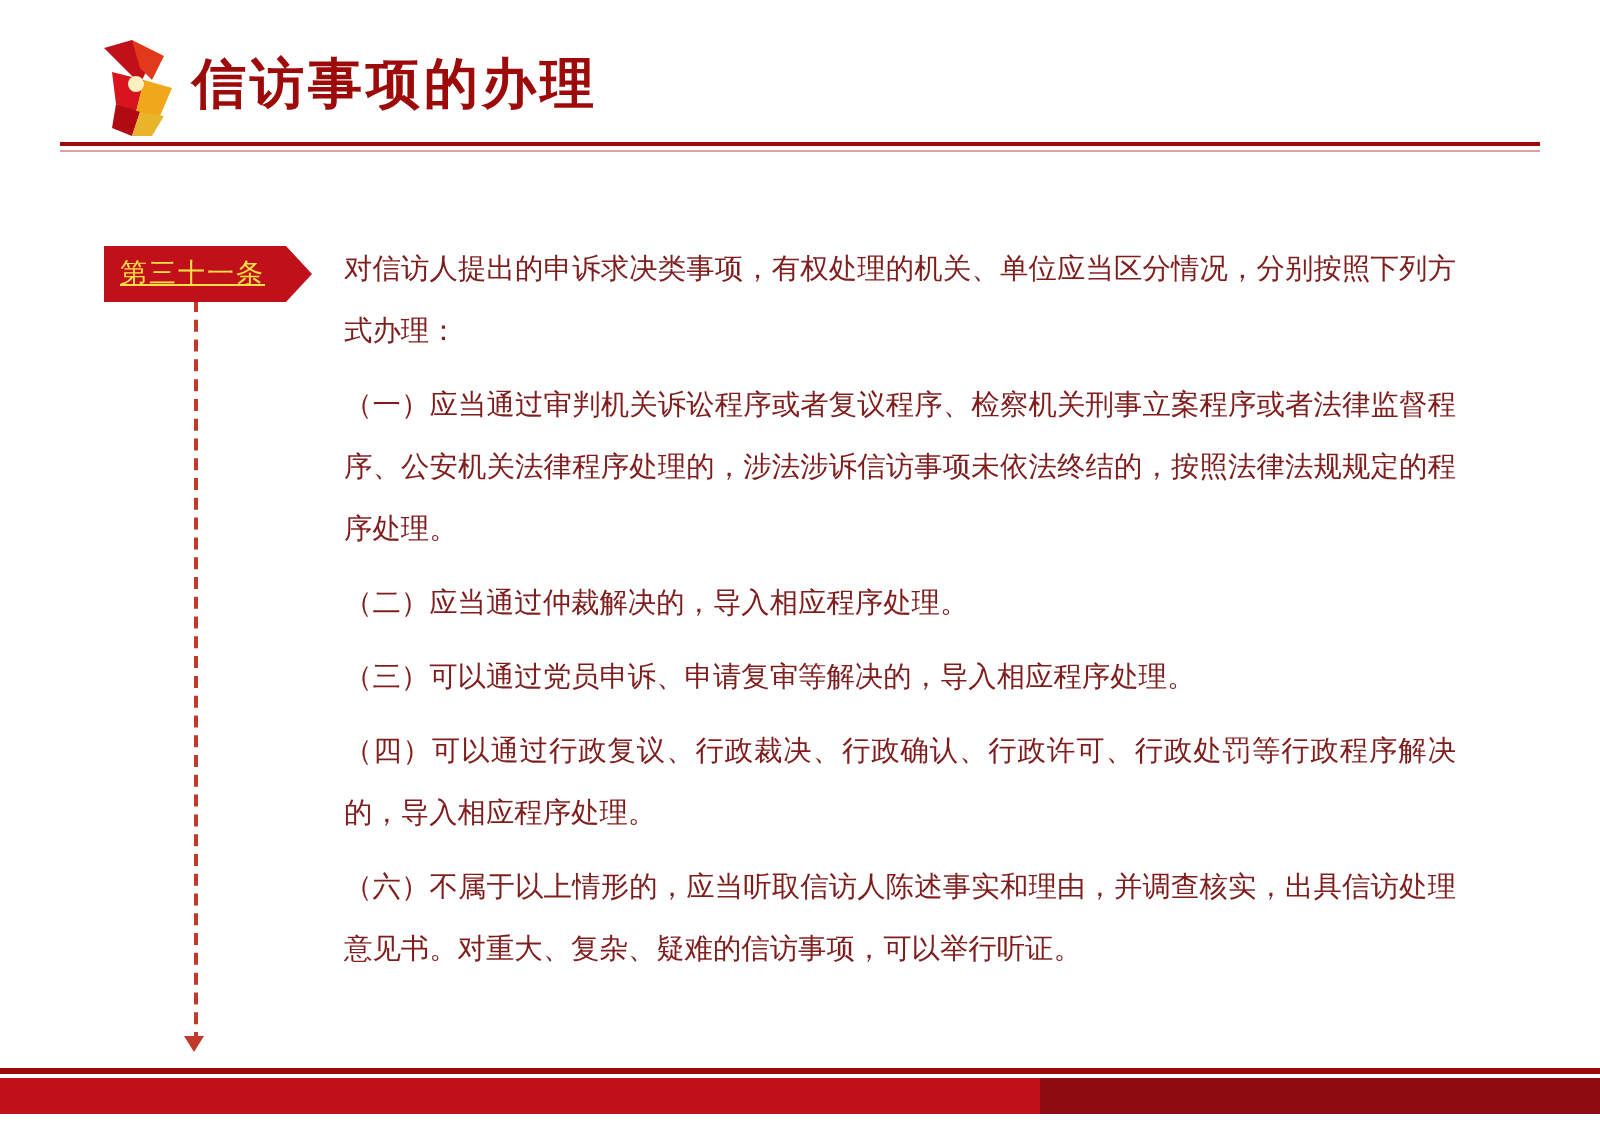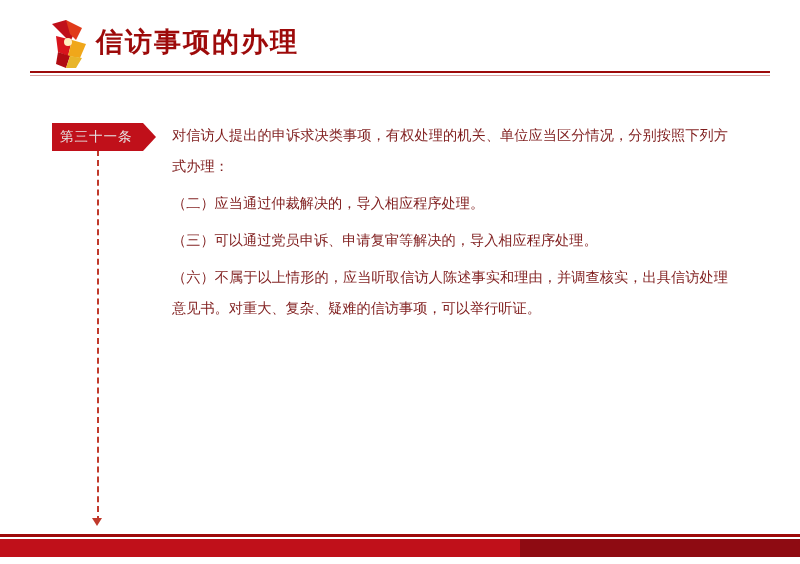--- a/index.html
+++ b/index.html
@@ -84,26 +84,27 @@
   }
 
   
   .article-tag {
     position: absolute;
     left: 52px;
     top: 123px;
     height: 28px;
     padding: 0 10px 0 8px;
     background: #c0101a;
-    color: #e5e5e5;
+    color: #fde047;
     font-size: 13.5px;
     line-height: 28px;
     letter-spacing: 1px;
     white-space: nowrap;
     font-weight: normal;
+    text-decoration: underline;
   }
   .article-tag::after {
     content: "";
     position: absolute;
     right: -13px;
     top: 0;
     width: 0;
     height: 0;
     border-top: 14px solid transparent;
     border-bottom: 14px solid transparent;
@@ -195,22 +196,24 @@
     <div class="header-rule-thin"></div>
   </div>
 
   <div class="timeline"></div>
   <div class="timeline-arrow"></div>
 
   <div class="article-tag">第三十一条</div>
 
   <div class="body-text">
     <p class="para para-first">对信访人提出的申诉求决类事项，有权处理的机关、单位应当区分情况，分别按照下列方式办理：</p>
+    <p class="para indent">（一）应当通过审判机关诉讼程序或者复议程序、检察机关刑事立案程序或者法律监督程序、公安机关法律程序处理的，涉法涉诉信访事项未依法终结的，按照法律法规规定的程序处理。</p>
     <p class="para indent">（二）应当通过仲裁解决的，导入相应程序处理。</p>
     <p class="para indent">（三）可以通过党员申诉、申请复审等解决的，导入相应程序处理。</p>
+    <p class="para indent">（四）可以通过行政复议、行政裁决、行政确认、行政许可、行政处罚等行政程序解决的，导入相应程序处理。</p>
     <p class="para indent">（六）不属于以上情形的，应当听取信访人陈述事实和理由，并调查核实，出具信访处理意见书。对重大、复杂、疑难的信访事项，可以举行听证。</p>
   </div>
 
   <div class="footer">
     <div class="footer-top-line"></div>
     <div class="footer-bar-left"></div>
     <div class="footer-bar-right"></div>
     <div class="footer-white-strip"></div>
   </div>
 

